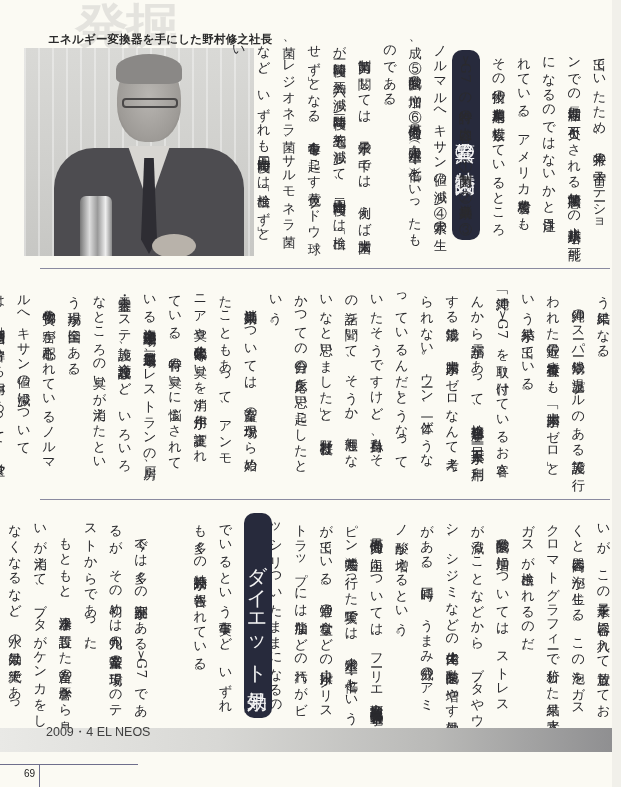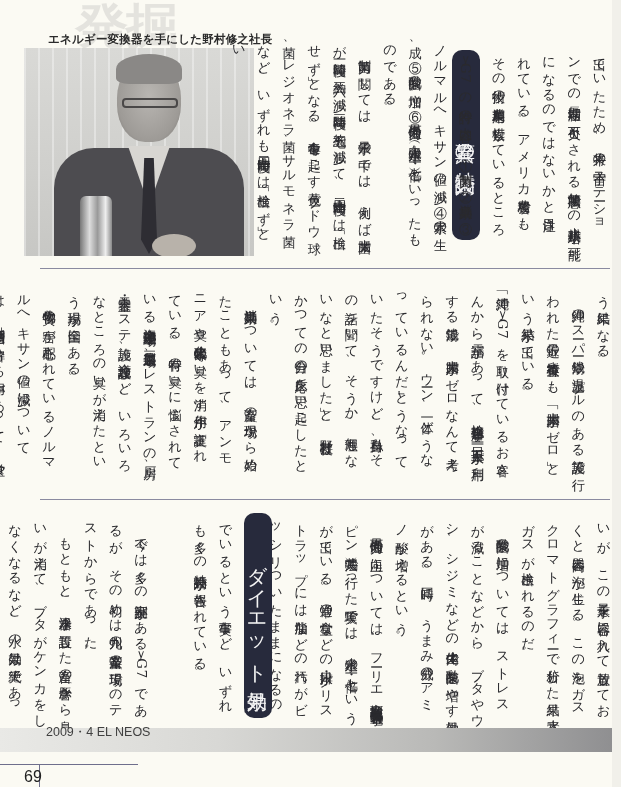--- a/index.html
+++ b/index.html
@@ -93,21 +93,21 @@
     font-size:20px; letter-spacing:2px;
     display:flex; align-items:center; justify-content:center;
   }
   .hb1 { left:452px; top:50px; width:28px; height:190px; }
   .hb2 { left:244px; top:513px; width:28px; height:205px; }
 
   .footer-rule { position:absolute; left:0; top:764px; width:138px; height:1px; background:#6e6e8c; }
   .footer-sep { position:absolute; left:39px; top:764px; width:1px; height:23px; background:#6e6e8c; }
   .footer-page {
     position:absolute; left:24px; top:768px;
-    font-family:"Liberation Sans","DejaVu Sans",sans-serif; font-size:16px; color:#222;
+    font-family:"Liberation Sans","DejaVu Sans",sans-serif; font-size:10px; color:#222;
   }
   .footer-issue {
     position:absolute; left:46px; top:724px;
     font-family:"Liberation Sans","DejaVu Sans",sans-serif; font-size:12.5px; color:#404040;
   }
   .right-edge { position:absolute; left:612px; top:0; width:9px; height:787px; background:#f1f0ea; }
 </style>
 </head>
 <body>
 

